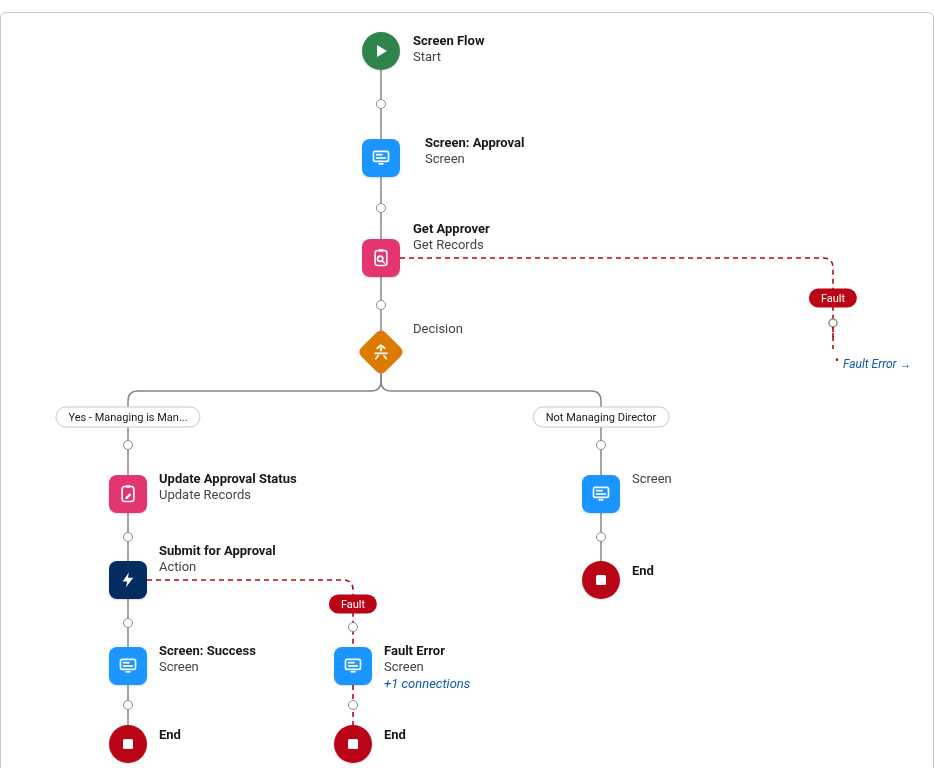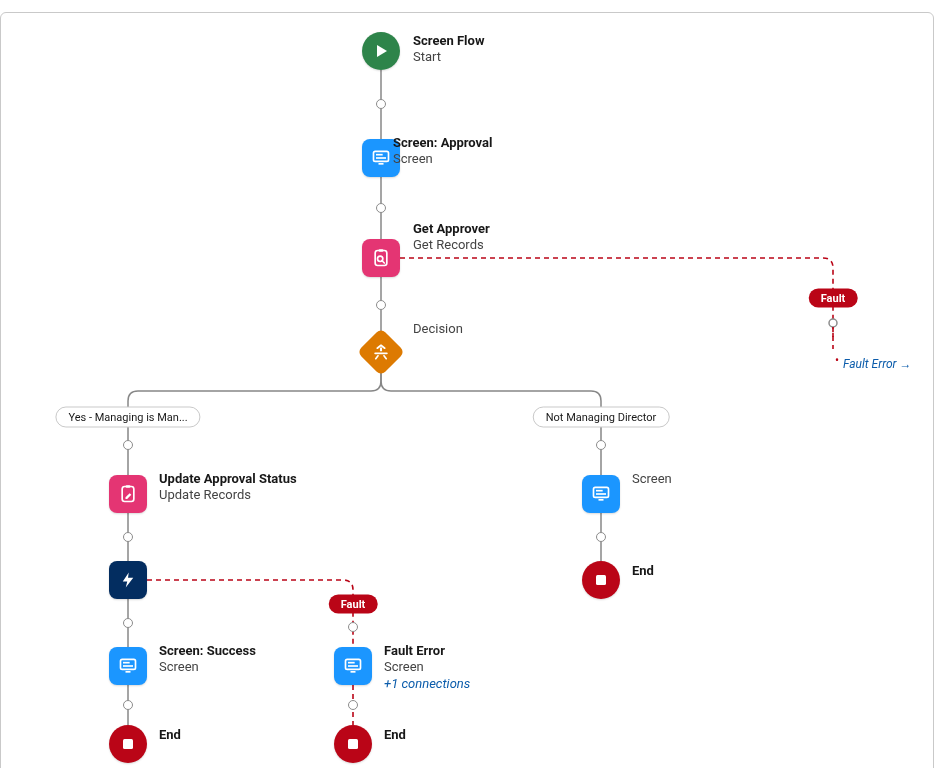--- a/index.html
+++ b/index.html
@@ -98,21 +98,21 @@
     white-space: nowrap;
   }
   .branch-pill {
     background: #fff;
     border: 1px solid #c9c9c9;
     color: #181818;
   }
   .fault-pill {
     background: #ba0517;
     color: #fff;
-    font-weight: 700;
+    font-weight: 400;
   }
 
   .goto-link {
     position: absolute;
     color: #0b5cab;
     font-size: 12px;
     font-style: italic;
   }
   .goto-link .arrow { font-style: normal; }
 </style>
@@ -171,21 +171,21 @@
   </div>
 
   <div class="node-icon screen-icon" style="left:361px; top:126px;">
     <svg width="20" height="20" viewBox="0 0 24 24">
         <rect x="3" y="4" width="18" height="12" rx="2" fill="none" stroke="#fff" stroke-width="2"></rect>
         <rect x="6" y="7" width="8" height="2" fill="#fff"></rect>
         <rect x="6" y="11" width="12" height="2" fill="#fff"></rect>
         <rect x="9" y="18" width="6" height="2" fill="#fff"></rect>
       </svg>
   </div>
-  <div class="label" style="left:392px; top:122px;">
+  <div class="label" style="left:424px; top:122px;">
     <div class="title">Screen: Approval</div>
     <div class="sub">Screen</div>
   </div>
 
   <div class="node-icon get-icon" style="left:361px; top:226px;">
     <svg width="20" height="20" viewBox="0 0 24 24">
         <rect x="5" y="3" width="14" height="18" rx="3" fill="none" stroke="#fff" stroke-width="2"></rect>
         <rect x="9" y="1.5" width="6" height="3" rx="1.5" fill="#fff"></rect>
         <circle cx="11" cy="13" r="3.2" fill="none" stroke="#fff" stroke-width="2"></circle>
         <line x1="13.3" y1="15.3" x2="16" y2="18" stroke="#fff" stroke-width="2" stroke-linecap="round"></line>
@@ -225,20 +225,24 @@
   <div class="label" style="left:158px; top:458px;">
     <div class="title">Update Approval Status</div>
     <div class="sub">Update Records</div>
   </div>
 
   <div class="node-icon action-icon" style="left:108px; top:548px;">
     <svg width="18" height="18" viewBox="0 0 24 24">
         <path d="M13 2 L5 14 H11 L9 22 L19 9 H12 Z" fill="#fff"></path>
       </svg>
   </div>
+  <div class="label" style="left:158px; top:530px;">
+    <div class="title">Submit for Approval</div>
+    <div class="sub">Action</div>
+  </div>
 
   <div class="node-icon screen-icon" style="left:108px; top:634px;">
     <svg width="20" height="20" viewBox="0 0 24 24">
         <rect x="3" y="4" width="18" height="12" rx="2" fill="none" stroke="#fff" stroke-width="2"></rect>
         <rect x="6" y="7" width="8" height="2" fill="#fff"></rect>
         <rect x="6" y="11" width="12" height="2" fill="#fff"></rect>
         <rect x="9" y="18" width="6" height="2" fill="#fff"></rect>
       </svg>
   </div>
   <div class="label" style="left:158px; top:630px;">

